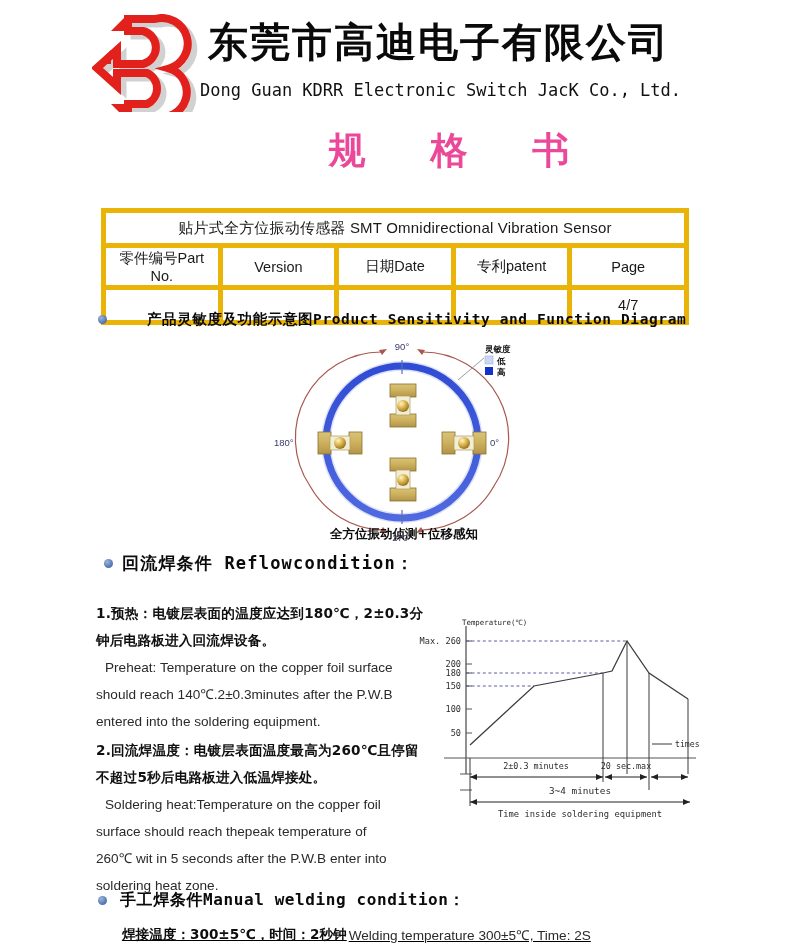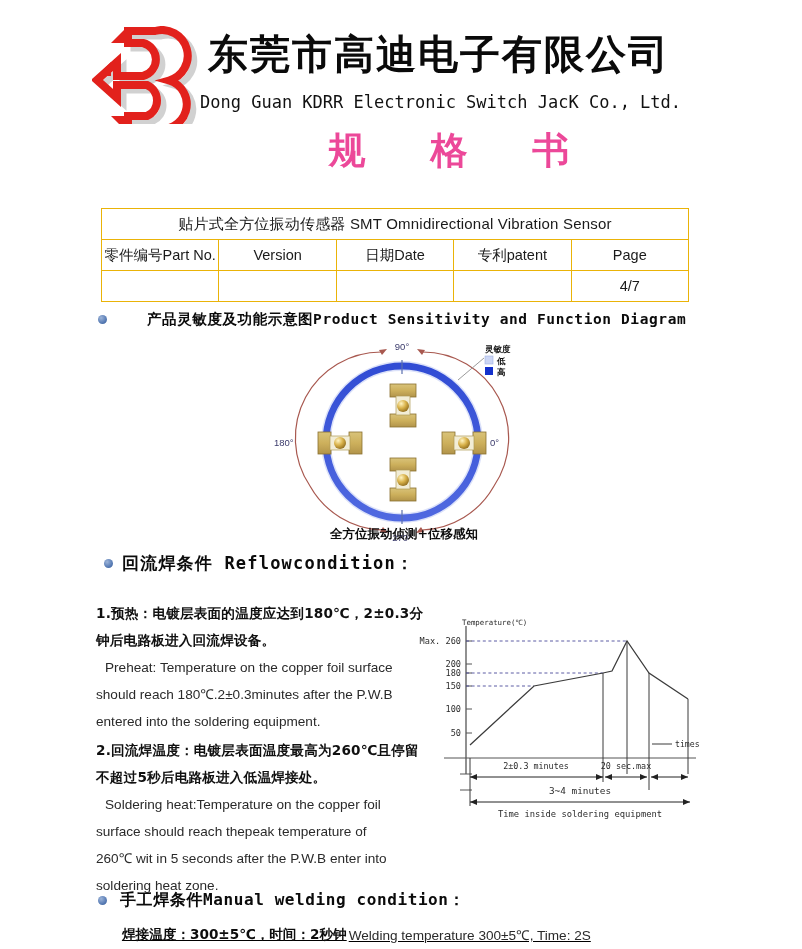--- a/index.html
+++ b/index.html
@@ -4,21 +4,21 @@
 <style>
   html,body{margin:0;padding:0;}
   body{
     width:802px;height:949px;background:#ffffff;overflow:hidden;
     font-family:"Liberation Sans","DejaVu Sans",sans-serif;
     color:#000;position:relative;
   }
   .page{position:relative;width:802px;height:949px;}
 
   
-  .header{position:absolute;left:0;top:12px;width:645px;height:118px;}
+  .header{position:absolute;left:0;top:0;width:645px;height:118px;}
   .logo{position:absolute;left:92px;top:14px;width:112px;height:98px;}
   .logo svg{display:block;}
   .company-cn{
     position:absolute;left:208px;top:22px;
     font-family:"DejaVu Sans",sans-serif;
     font-size:40px;font-weight:700;letter-spacing:2px;line-height:1;
     color:#0a0a0a;white-space:nowrap;
   }
   .company-en{
     position:absolute;left:200px;top:82px;
@@ -33,21 +33,21 @@
     font-size:37px;font-weight:700;letter-spacing:26px;
     text-indent:26px;color:#ec4899;padding-left:48px;
   }
 
   
   .info-table{
     position:absolute;left:101px;top:208px;width:588px;
     border-collapse:collapse;table-layout:fixed;
   }
   .info-table td{
-    border:1px solid #eab308;
+    border:5px solid #eab308;
     height:28px;text-align:center;vertical-align:middle;
     font-size:14.5px;color:#1a1a1a;padding:1px 2px;
   }
   .info-table .title-cell{font-size:15px;letter-spacing:.2px;}
   .info-table .page-cell{font-size:14.5px;margin-left:28px;}
 
   
   .sec{position:absolute;display:flex;align-items:center;gap:5px;white-space:nowrap;}
   .bullet{
     width:9px;height:9px;border-radius:50%;
@@ -244,21 +244,21 @@
   <div class="sec" id="sec-reflow">
     <span class="bullet"></span>
     <span class="sec-text mono">回流焊条件 Reflowcondition：</span>
   </div>
 
   <div class="reflow-text">
     <div class="para">
       <div class="cn-line">1.预热：电镀层表面的温度应达到180℃，2±0.3分</div>
       <div class="cn-line">钟后电路板进入回流焊设备。</div>
       <div class="en-line indent">Preheat: Temperature on the copper foil surface</div>
-      <div class="en-line">should reach 180℃.2±0.3minutes after the P.W.B</div>
+      <div class="en-line">should reach 140℃.2±0.3minutes after the P.W.B</div>
       <div class="en-line">entered into the soldering equipment.</div>
     </div>
     <div class="para">
       <div class="cn-line">2.回流焊温度：电镀层表面温度最高为260℃且停留</div>
       <div class="cn-line">不超过5秒后电路板进入低温焊接处。</div>
       <div class="en-line indent">Soldering heat:Temperature on the copper foil</div>
       <div class="en-line">surface should reach thepeak temperature of</div>
       <div class="en-line">260℃ wit in 5 seconds after the  P.W.B enter into</div>
       <div class="en-line">soldering heat zone.</div>
     </div>

